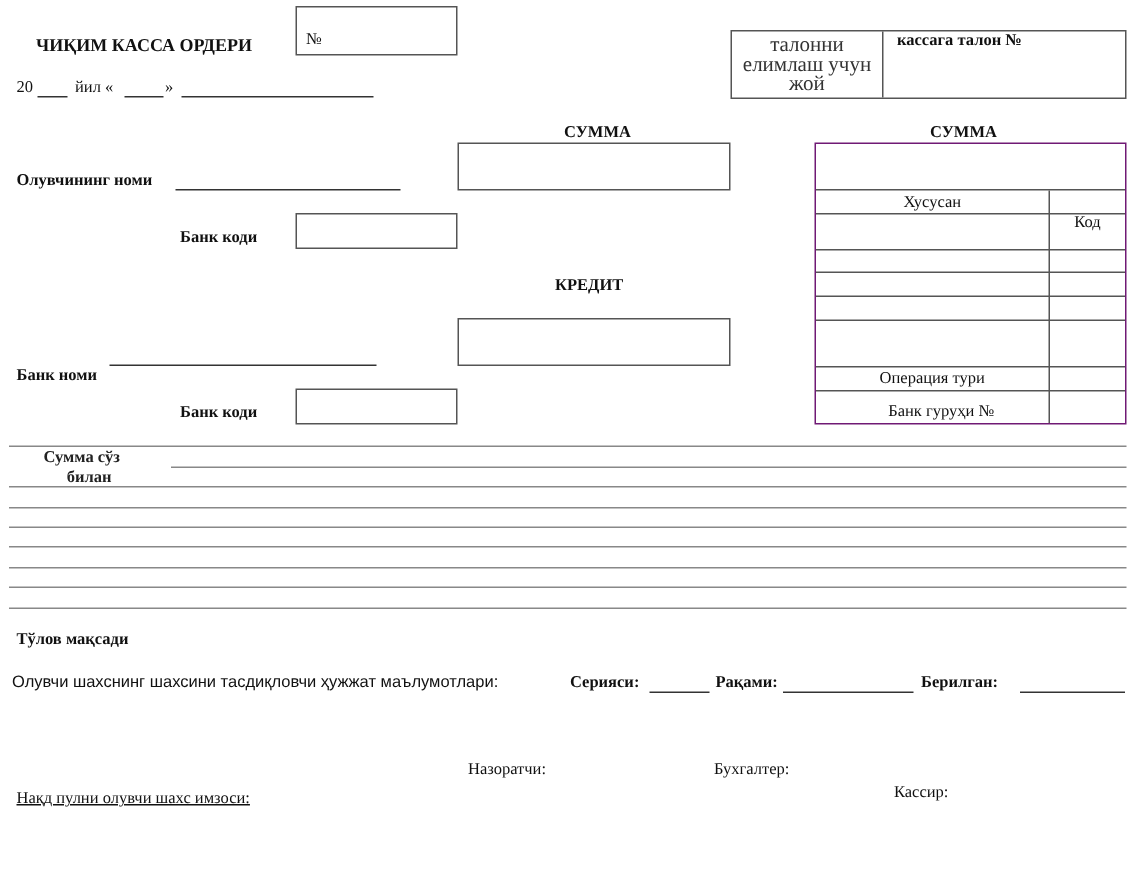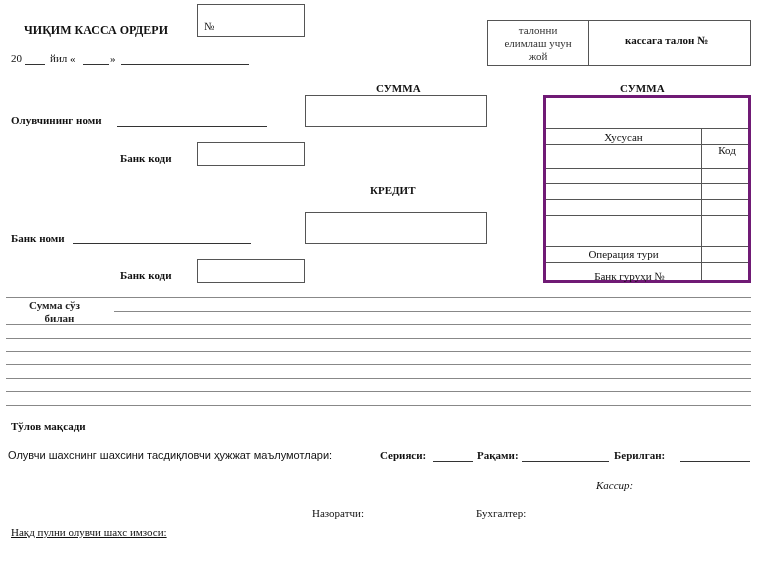--- a/index.html
+++ b/index.html
@@ -7,62 +7,62 @@
            font-family: "Liberation Serif", serif; color: #111; }
     .abs { position: absolute; }
     .t { font-size: 11px; white-space: nowrap; }
     .bold { font-weight: bold; }
     .box { position: absolute; border: 1px solid #555; background: #fff; box-sizing: border-box; }
     .uline { position: absolute; height: 0; border-top: 1px solid #333; }
     .hline { position: absolute; height: 0; border-top: 1px solid #888; }
     .sans { font-family: "Liberation Sans", sans-serif; }
     
     .sumtable { position: absolute; left: 543px; top: 95px; width: 208px; height: 188px;
-                border: 3px solid #701a75; box-sizing: border-box; }
+                border: 1px solid #701a75; box-sizing: border-box; }
     .srow { position: absolute; left: 0; right: 0; border-top: 1px solid #555; }
     .vcol { position: absolute; left: 155px; top: 31px; bottom: 0; border-left: 1px solid #555; }
     .cell-label { position: absolute; font-size: 11px; text-align: center; white-space: nowrap; }
   </style>
 </head>
 <body>
 
 <div class="abs t bold" style="left:24px; top:23px; font-size:12px;">ЧИҚИМ КАССА ОРДЕРИ</div>
 <div class="box" style="left:197px; top:4px; width:108px; height:33px;">
   <span class="abs t" style="left:6px; top:15px;">№</span>
 </div>
 
 <div class="abs t" style="left:11px; top:52px;">20</div>
 <div class="uline" style="left:25px; top:64px; width:20px;"></div>
 <div class="abs t" style="left:50px; top:52px;">йил «</div>
 <div class="uline" style="left:83px; top:64px; width:26px;"></div>
 <div class="abs t" style="left:110px; top:52px;">»</div>
 <div class="uline" style="left:121px; top:64px; width:128px;"></div>
 
 <div class="box" style="left:487px; top:20px; width:264px; height:46px;">
-  <div class="abs" style="left:0; top:0; width:101px; height:44px; border-right:1px solid #555; text-align:center; font-size:11px; line-height:13px; padding-top:3px; box-sizing:border-box; color:#333;">
+  <div class="abs" style="left:0; top:0; width:101px; height:44px; border-right:1px solid #555; text-align:center; font-size:14px; line-height:13px; padding-top:3px; box-sizing:border-box; color:#333;">
     <div>талонни</div>
     <div>елимлаш учун</div>
     <div>жой</div>
   </div>
-  <div class="abs t bold" style="left:110px; top:13px;margin-left:27px;">кассага талон №</div>
+  <div class="abs t bold" style="left:110px; top:0;">кассага талон №</div>
 </div>
 
 <div class="abs t bold" style="left:376px; top:82px;">СУММА</div>
 <div class="box" style="left:305px; top:95px; width:182px; height:32px;"></div>
 
 <div class="abs t bold" style="left:11px; top:114px;">Олувчининг номи</div>
 <div class="uline" style="left:117px; top:126px; width:150px;"></div>
 
 <div class="abs t bold" style="left:120px; top:152px;">Банк коди</div>
 <div class="box" style="left:197px; top:142px; width:108px; height:24px;"></div>
 
 <div class="abs t bold" style="left:370px; top:184px;">КРЕДИТ</div>
 <div class="box" style="left:305px; top:212px; width:182px; height:32px;"></div>
 
-<div class="abs t bold" style="left:11px; top:232px;">Банк номи</div>
+<div class="abs t bold" style="left:11px; top:244px;">Банк номи</div>
 <div class="uline" style="left:73px; top:243px; width:178px;"></div>
 
 <div class="abs t bold" style="left:120px; top:269px;">Банк коди</div>
 <div class="box" style="left:197px; top:259px; width:108px; height:24px;"></div>
 
 <div class="abs t bold" style="left:620px; top:82px;">СУММА</div>
 <div class="sumtable">
   <div class="abs" style="left:0; top:0; right:0; height:30px;"></div>
   <div class="srow" style="top:30px;"></div>
   <div class="vcol"></div>
@@ -99,13 +99,13 @@
 <div class="abs t bold" style="left:380px; top:449px;">Серияси:</div>
 <div class="uline" style="left:433px; top:461px; width:40px;"></div>
 <div class="abs t bold" style="left:477px; top:449px;">Рақами:</div>
 <div class="uline" style="left:522px; top:461px; width:87px;"></div>
 <div class="abs t bold" style="left:614px; top:449px;">Берилган:</div>
 <div class="uline" style="left:680px; top:461px; width:70px;"></div>
 
 <div class="abs t" style="left:11px; top:526px;text-decoration:underline;">Нақд пулни олувчи шахс имзоси:</div>
 <div class="abs t" style="left:312px; top:507px;">Назоратчи:</div>
 <div class="abs t" style="left:476px; top:507px;">Бухгалтер:</div>
-<div class="abs t" style="left:596px; top:479px;font-style:italic;">Кассир:</div>
+<div class="abs t" style="left:596px; top:522px;">Кассир:</div>
 
 </body></html>

